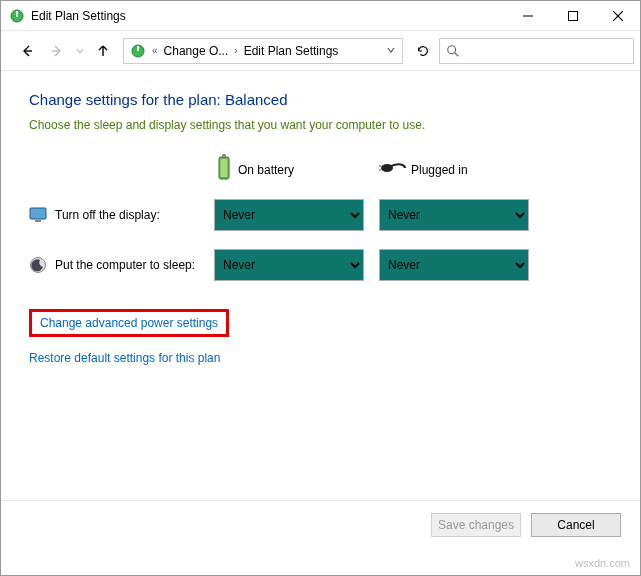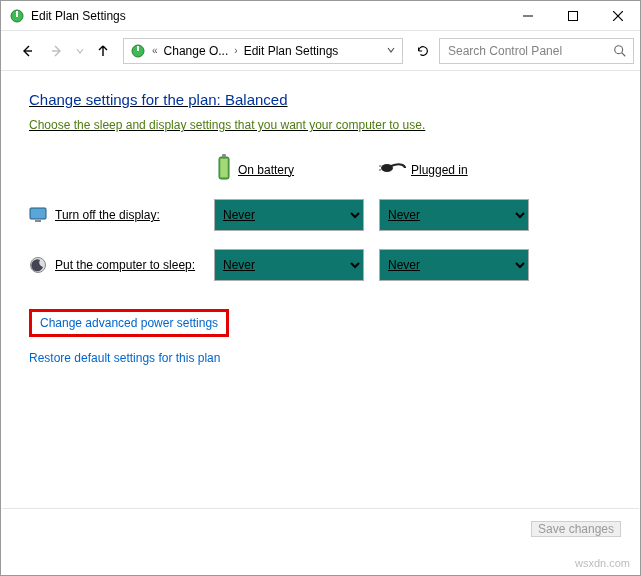--- a/index.html
+++ b/index.html
@@ -78,21 +78,21 @@
     padding: 0 6px;
     color: #888;
   }
   .searchbox input {
     border: none; outline: none; flex: 1 1 auto; font-size: 12px;
     color: #333; background: transparent;
   }
   .searchbox input::placeholder { color: #838383; }
   .searchbox .mag { width: 14px; height: 14px; color: #666; }
   
-  .content { padding: 20px 44px 10px 28px; text-decoration: underline; }
+  .content { padding: 20px 44px 10px 28px; }
   .heading { color: #003399; font-size: 15px; margin-bottom: 10px; }
   .sub { color: #4d7c0f; font-size: 12px; margin-bottom: 22px; }
   .cols-header {
     display: flex;
     margin-bottom: 14px;
     align-items: center;
   }
   .cols-header .label-col { width: 185px; }
   .cols-header .col {
     width: 165px;
@@ -135,21 +135,21 @@
     padding: 12px 18px;
     display: flex;
     justify-content: flex-end;
     gap: 10px;
     position: absolute;
     bottom: 26px;
     left: 1px; right: 1px;
     background: #fff;
   }
   .btn {
-    width: 90px; height: 16px;
+    width: 90px; height: 24px;
     border: 1px solid #adadad;
     background: #e9e9e9;
     font-size: 12px;
     display: inline-flex; align-items: center; justify-content: center;
     cursor: pointer;
   }
   .btn.disabled {
     color: #9a9a9a;
     background: #efefef;
     border-color: #cfcfcf;
@@ -236,21 +236,20 @@
   </div>
 
   <span class="nav-refresh">
     <svg width="14" height="14" viewBox="0 0 16 16">
         <path d="M3 8 a5 5 0 1 1 2 4" fill="none" stroke="#000" stroke-width="1.3"></path>
         <path d="M3 8 L3 4 M3 8 L7 8" fill="none" stroke="#000" stroke-width="1.3"></path>
       </svg>
   </span>
 
   <div class="searchbox">
-    <input type="text" placeholder="Search Control Panel" style="">
     <span class="mag">
       <svg viewBox="0 0 16 16" width="14" height="14">
           <circle cx="6.5" cy="6.5" r="4.5" fill="none" stroke="#666" stroke-width="1.3"></circle>
           <line x1="10" y1="10" x2="14" y2="14" stroke="#666" stroke-width="1.3"></line>
         </svg>
     </span>
   </div>
 </div>
 
 <div class="content">
@@ -321,15 +320,16 @@
   <div style="margin-top:28px;">
     <span class="highlight-box">
       <span class="link">Change advanced power settings</span>
     </span>
   </div>
   <div class="link link2">Restore default settings for this plan</div>
 </div>
 
 <div class="footer">
   <span class="btn disabled">Save changes</span>
+  <span class="btn">Cancel</span>
 </div>
 
 <div class="watermark">wsxdn.com</div>
 
 </body></html>

